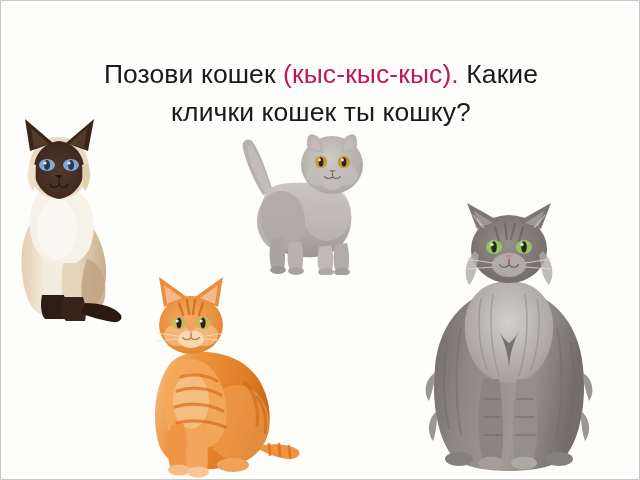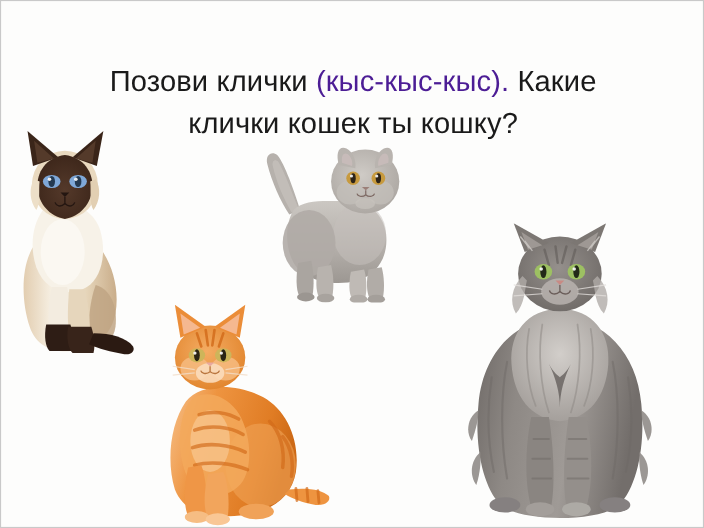--- a/index.html
+++ b/index.html
@@ -22,33 +22,33 @@
     left: 28px;
     top: 16px;
     width: 584px;
     text-align: center;
     font-size: 26.5px;
     line-height: 38px;
     color: #1a1a1a;
     letter-spacing: 0.1px;
     white-space: pre-line;
   }
-  #prompt-text .seg-red { color: #4c1d95; }
+  #prompt-text .seg-red { color: #be185d; }
   .cat {
     position: absolute;
   }
   .cat svg { display: block; }
 </style>
 </head>
 <body>
 
 <div id="slide">
 
   <div id="prompt-text">
-    <span>Позови клички </span><span class="seg-red">(кыс-кыс-кыс).</span><span> Какие</span>
+    <span>Позови кошек </span><span class="seg-red">(кыс-кыс-кыс).</span><span> Какие</span>
     <span>клички кошек ты кошку?</span>
   </div>
 
   <div class="cat" style="left:8px; top:112px; width:116px; height:212px;">
     <svg viewBox="0 0 116 212" width="116" height="212">
       <defs>
         <linearGradient id="siaBody" x1="0" y1="0" x2="1" y2="0">
           <stop offset="0%" stop-color="#e2cdb0"></stop>
           <stop offset="30%" stop-color="#f6efe2"></stop>
           <stop offset="65%" stop-color="#e8d8bd"></stop>

